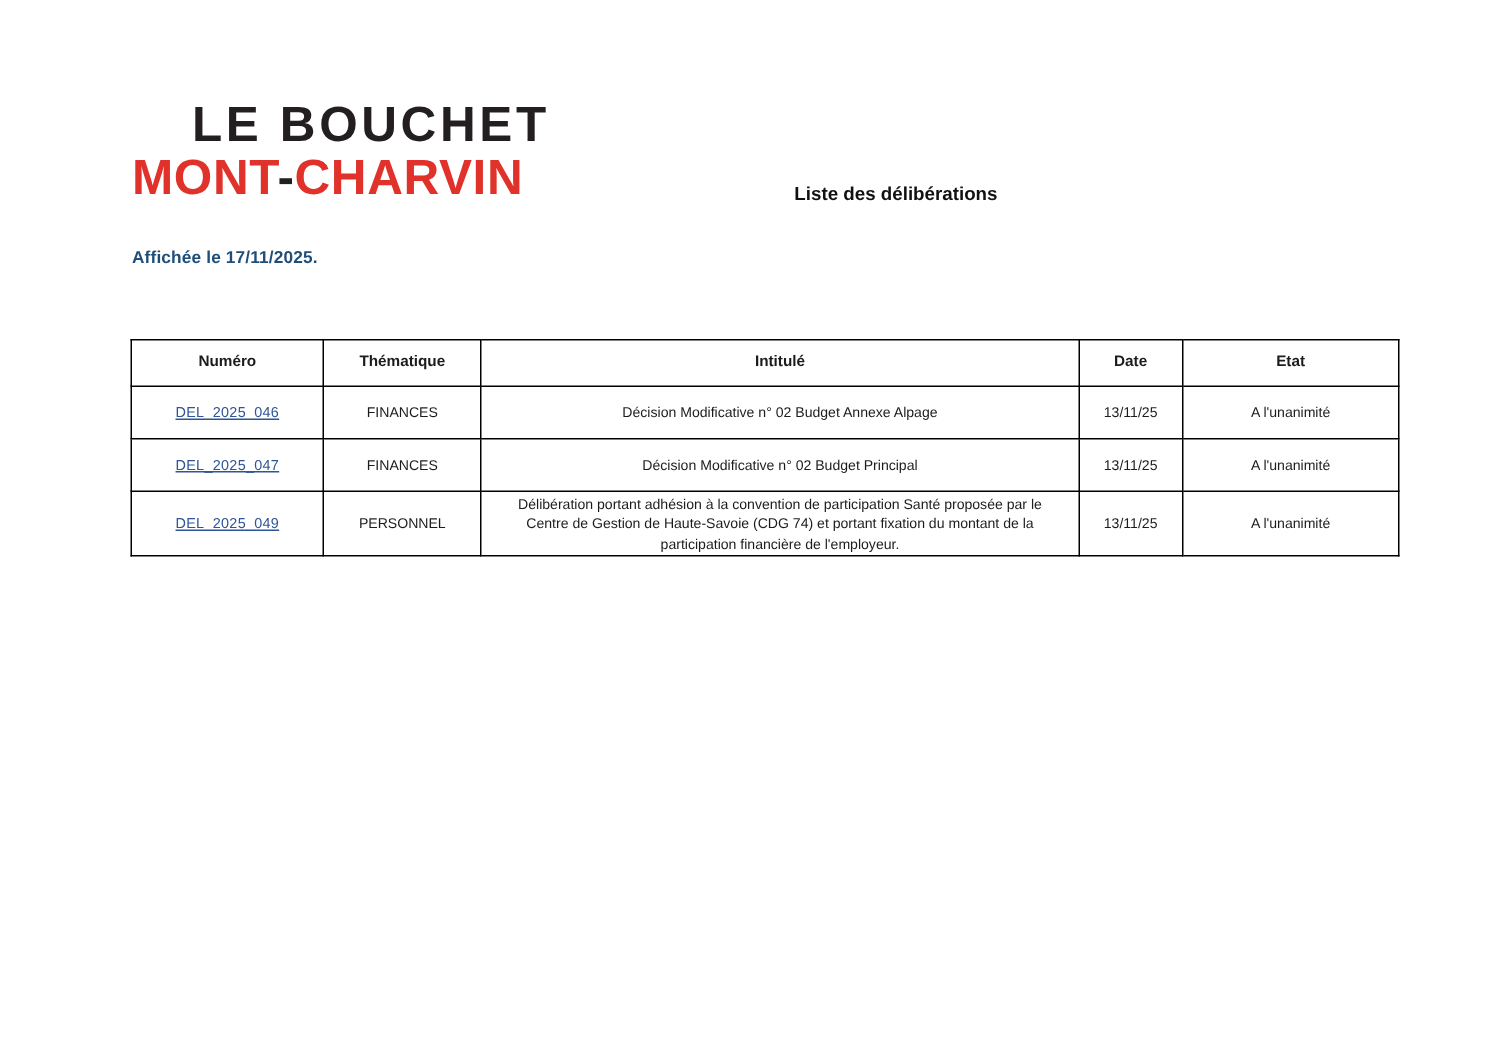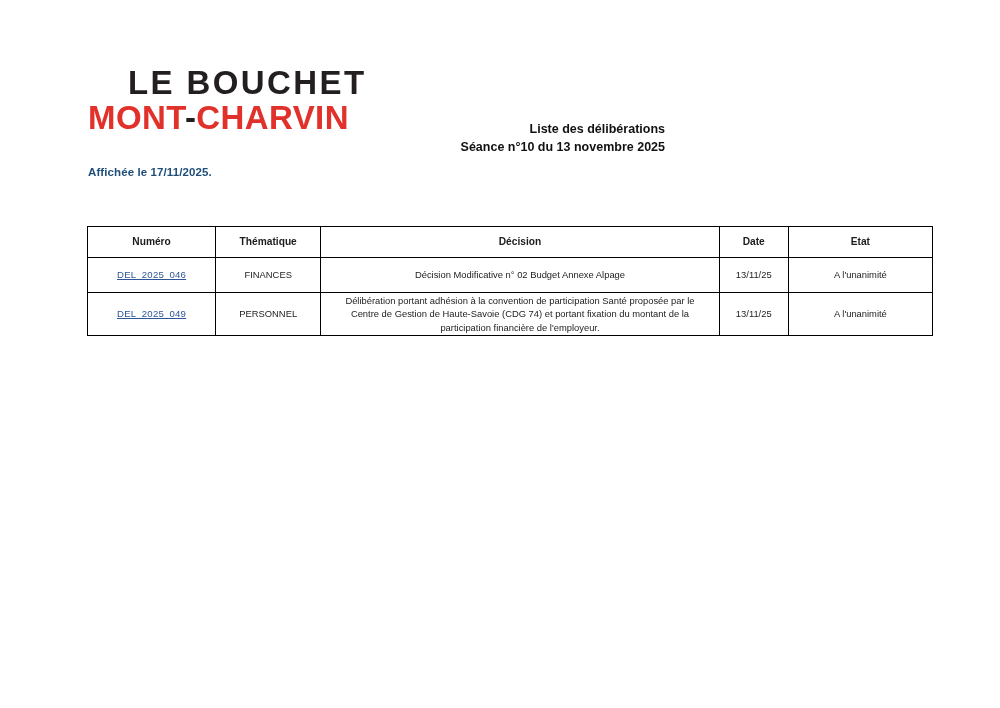--- a/index.html
+++ b/index.html
@@ -126,45 +126,51 @@
 
   <div class="logo-block">
     <div class="logo-line1">LE BOUCHET</div>
     <div class="logo-line2"><span class="logo-red">MONT</span><span class="logo-dash">-</span><span class="logo-red">CHARVIN</span></div>
   </div>
 
   <div class="affichee">Affichée le 17/11/2025.</div>
 
   <div class="doc-title">
     <div>Liste des délibérations</div>
-    <div>Séance  n°10 du 13 novembre 2025</div>
   </div>
 
   <table class="delib-table">
     <colgroup>
       <col class="col-numero">
       <col class="col-thematique">
       <col class="col-intitule">
       <col class="col-date">
       <col class="col-etat">
     </colgroup>
     <thead>
       <tr>
         <th>Numéro</th>
         <th>Thématique</th>
-        <th>Décision</th>
+        <th>Intitulé</th>
         <th>Date</th>
         <th>Etat</th>
       </tr>
     </thead>
     <tbody>
       <tr>
         <td><a class="delib-link">DEL_2025_046 </a></td>
         <td>FINANCES</td>
         <td>Décision Modificative n° 02 Budget Annexe Alpage</td>
+        <td>13/11/25</td>
+        <td>A l'unanimité</td>
+      </tr>
+      <tr>
+        <td><a class="delib-link">DEL_2025_047</a></td>
+        <td>FINANCES</td>
+        <td>Décision Modificative n° 02 Budget Principal</td>
         <td>13/11/25</td>
         <td>A l'unanimité</td>
       </tr>
       <tr class="row-tall">
         <td><a class="delib-link">DEL_2025_049</a></td>
         <td>PERSONNEL</td>
         <td>
             <span class="intitule-multi">Délibération portant adhésion à la convention de participation Santé proposée par le Centre de Gestion de Haute-Savoie (CDG 74) et portant fixation du montant de la participation financière de l'employeur.</span>
           </td>
         <td>13/11/25</td>

